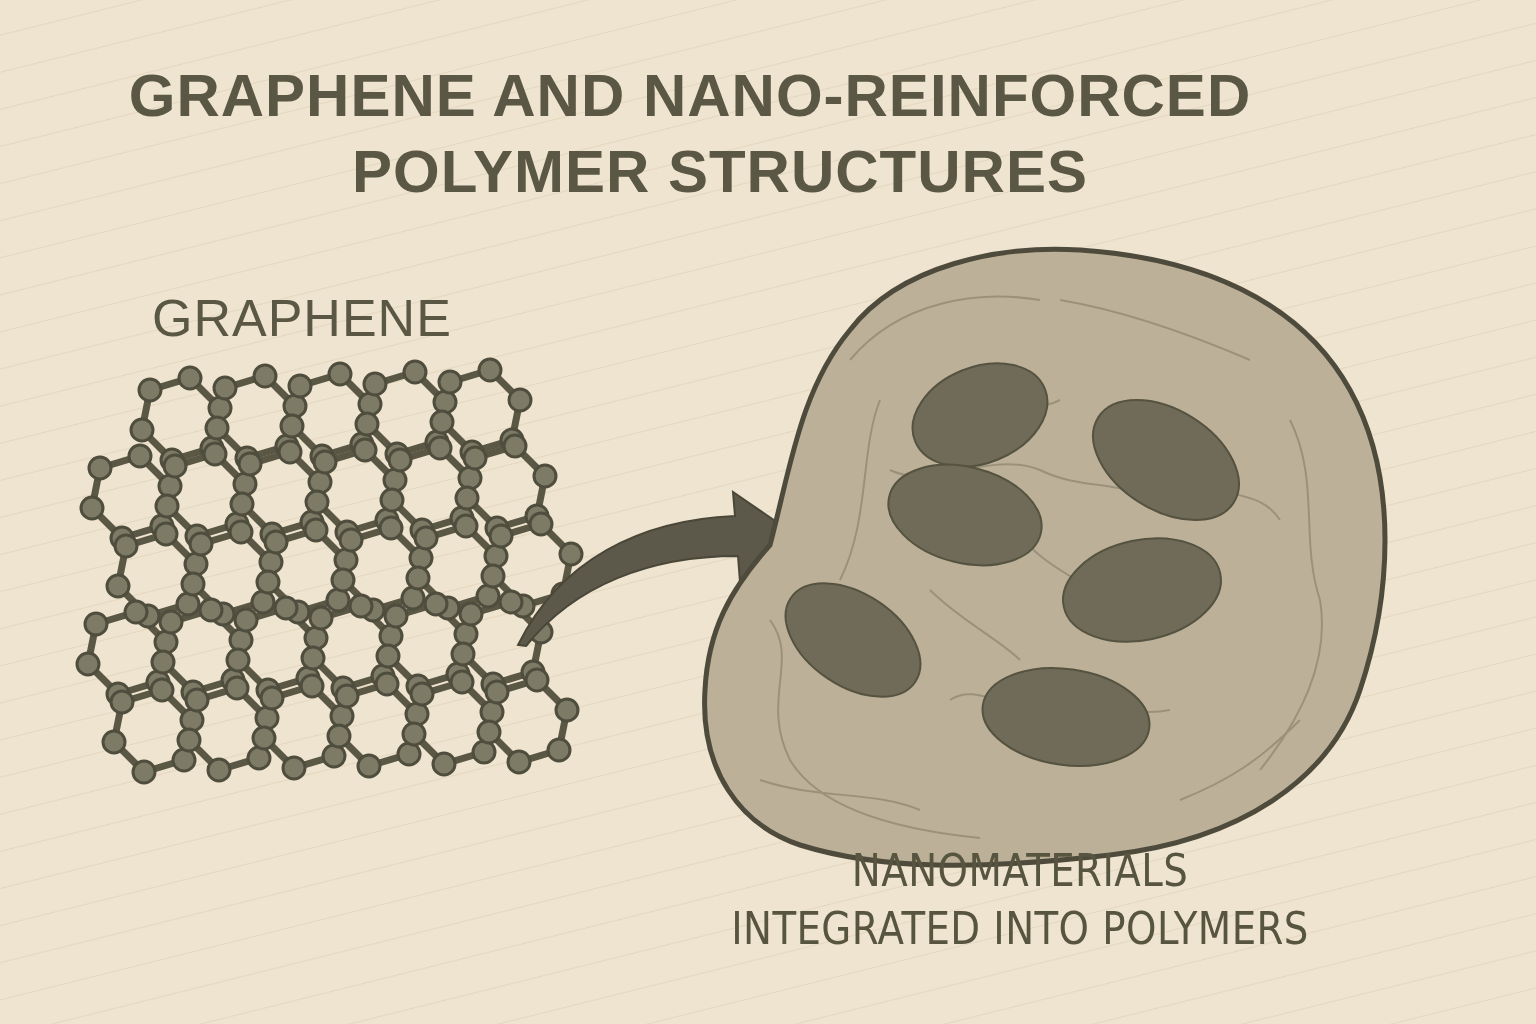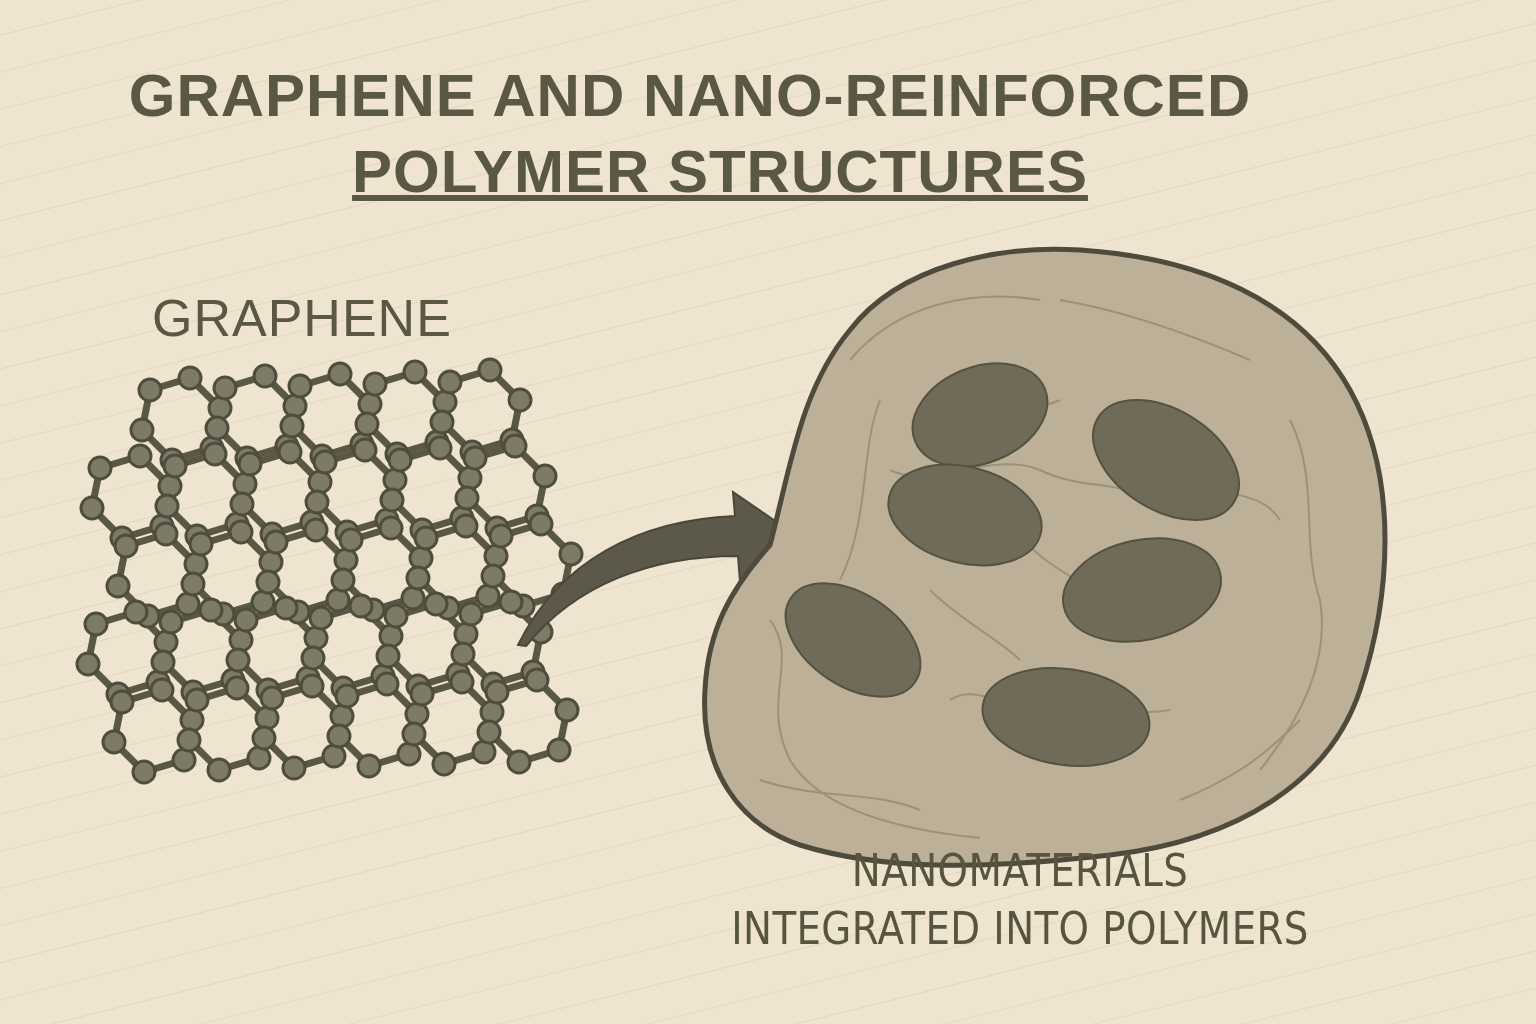--- a/index.html
+++ b/index.html
@@ -17,21 +17,21 @@
   .title {
     position: absolute; left: 0; top: 58px; width: 1380px;
     text-align: center;
     color: #5a5744;
     font-weight: bold;
     font-size: 60px;
     line-height: 76px;
     letter-spacing: 1px;
   }
   .title .line1 { display: block; padding-left: 0px; }
-  .title .line2 { display: block; padding-left: 60px; text-decoration: underline; }
+  .title .line2 { display: block; padding-left: 60px; }
   .label-graphene {
     position: absolute; left: 152px; top: 288px;
     color: #5a5744; font-weight: normal; font-size: 52px; letter-spacing: 1px;
   }
   .caption {
     position: absolute; left: 640px; top: 842px; width: 760px;
     text-align: center; color: #57553f;
     font-family: "DejaVu Sans", sans-serif;
     font-size: 45px; line-height: 58px; letter-spacing: 0.5px;
     transform: scaleX(0.86); transform-origin: center;

